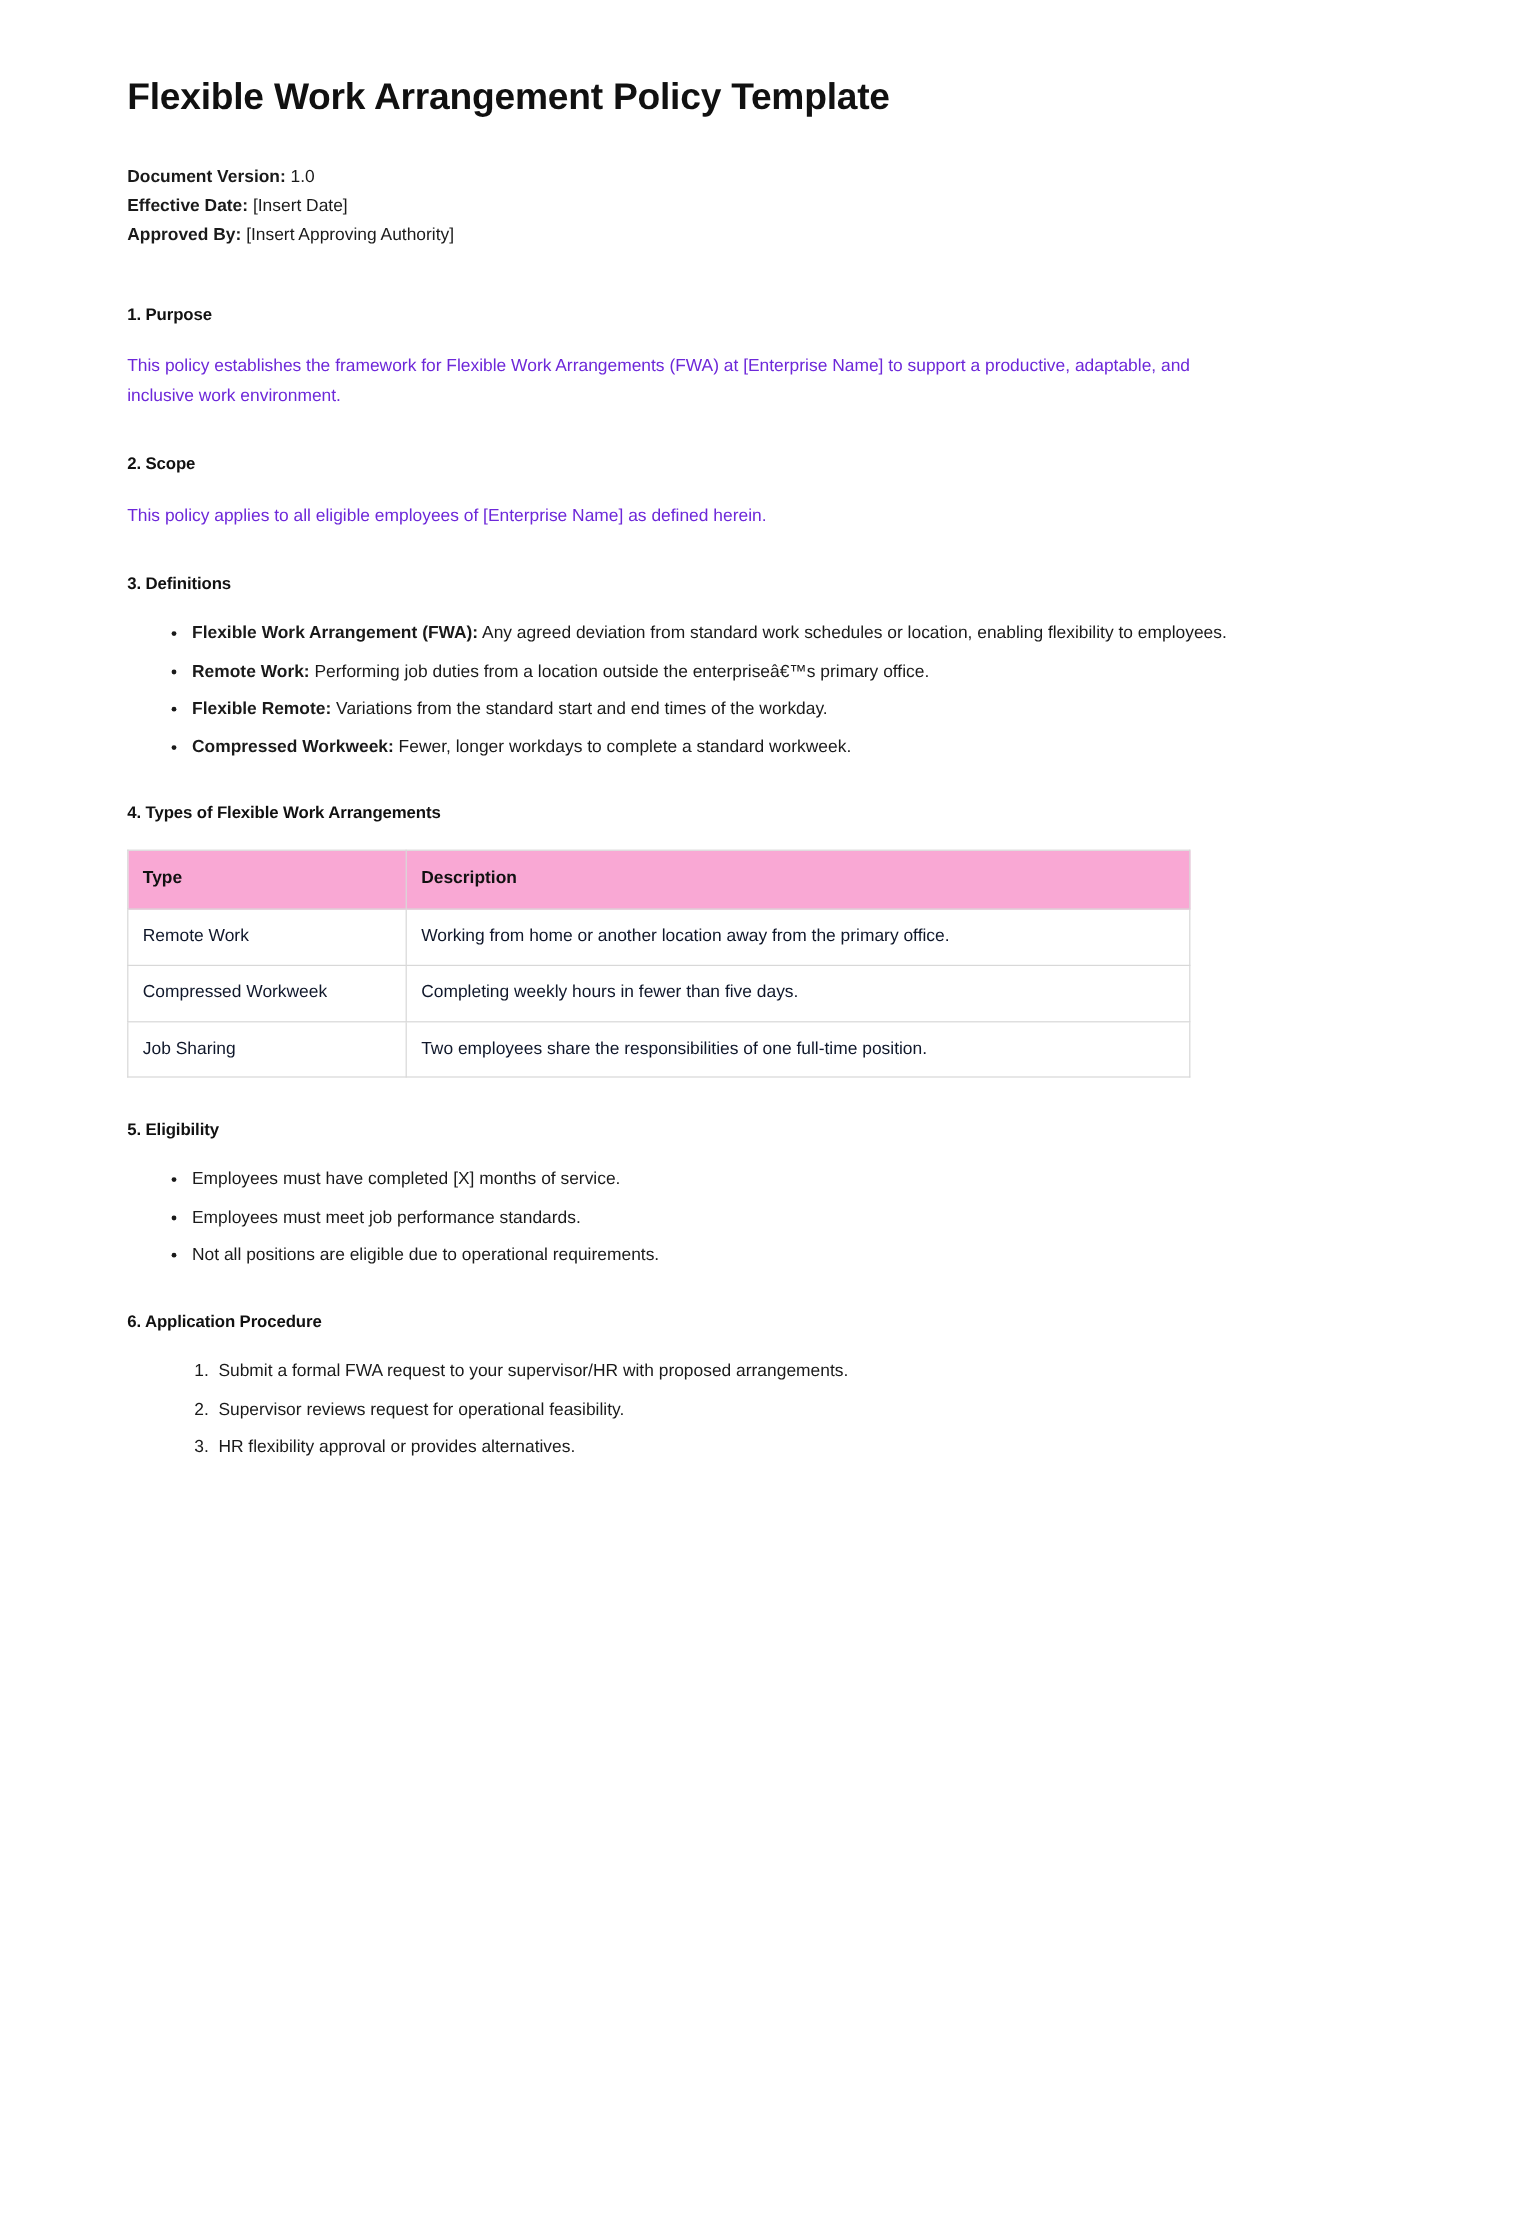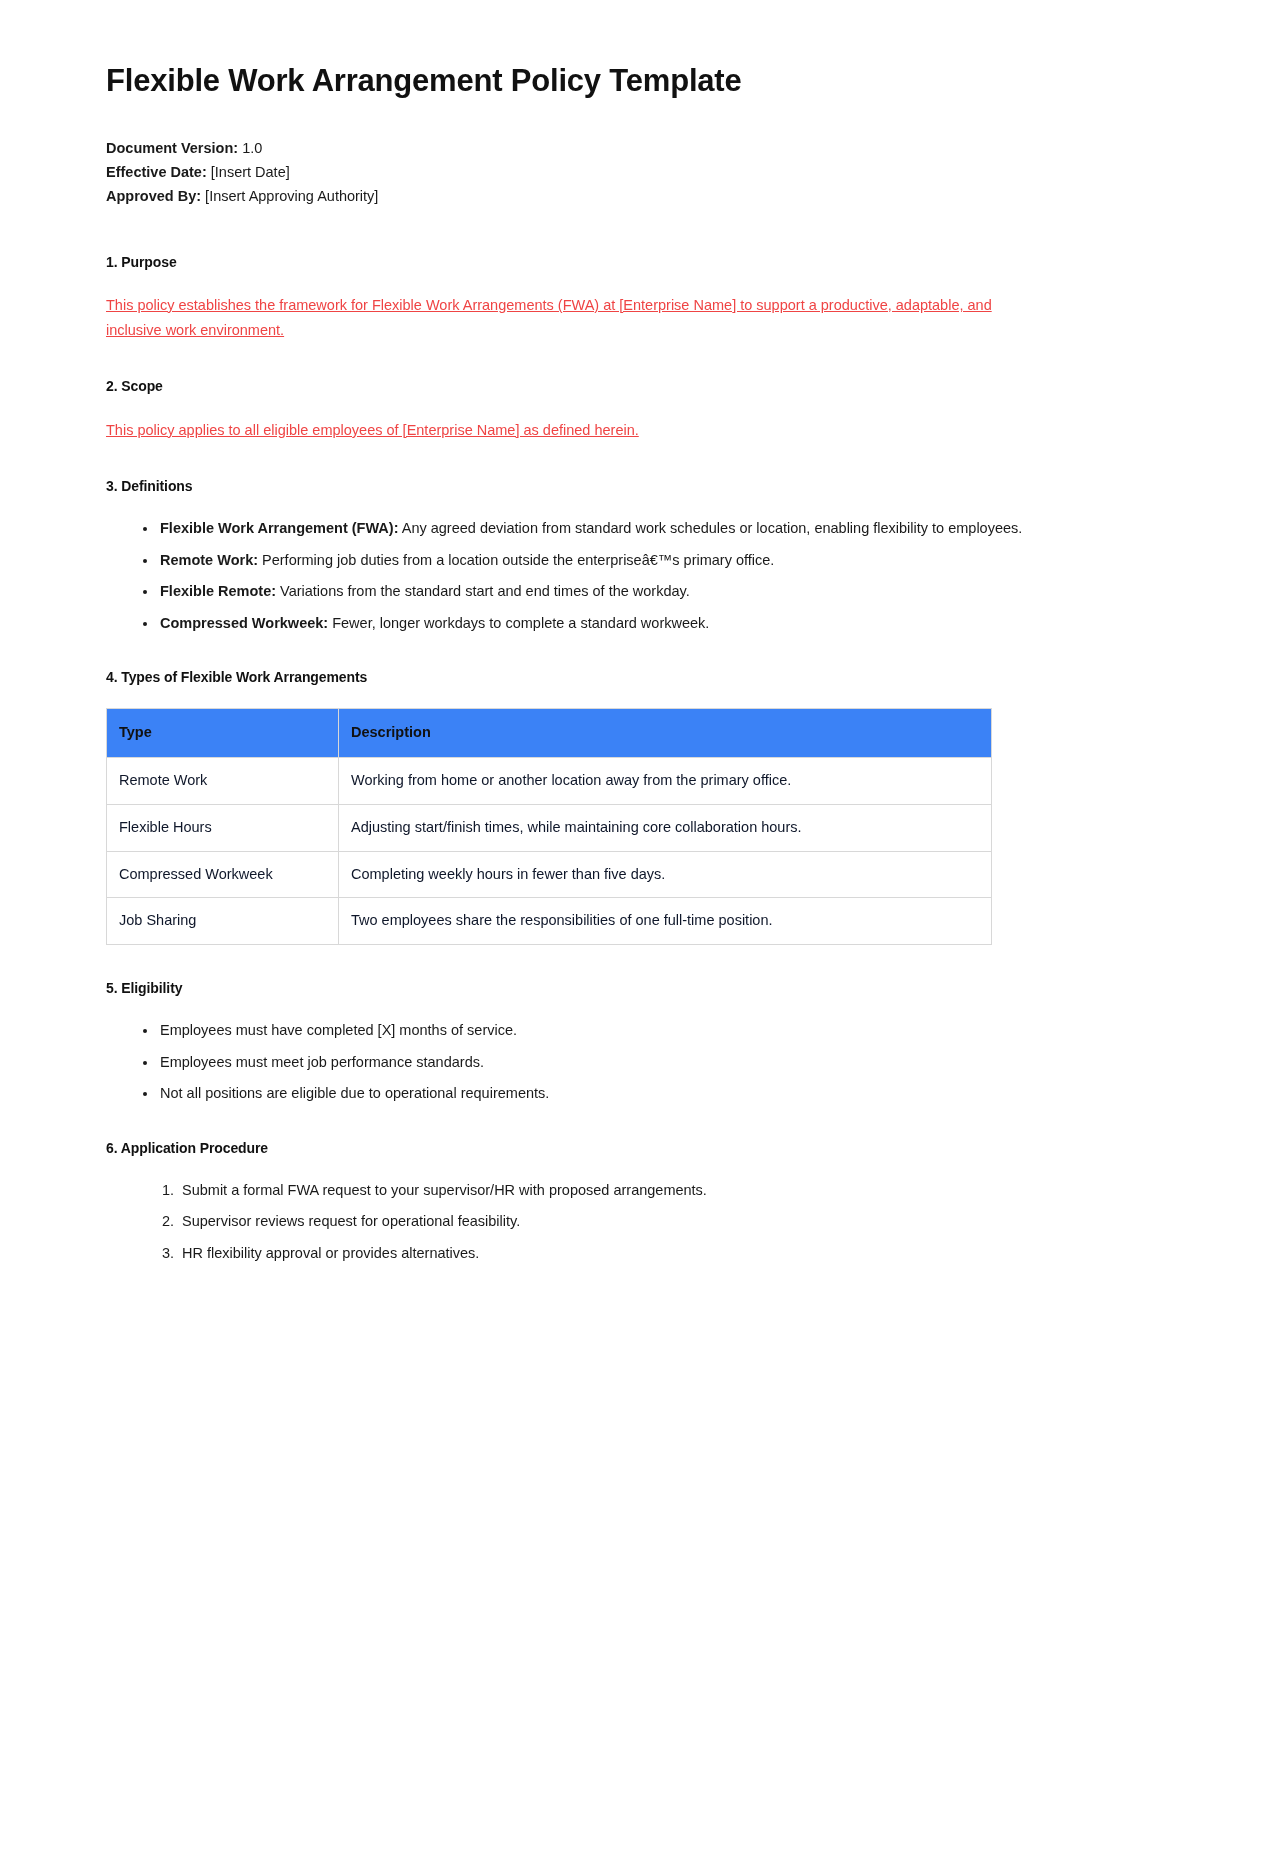--- a/index.html
+++ b/index.html
@@ -60,23 +60,22 @@
     letter-spacing: -0.1px;
   }
   .section {
     margin-bottom: 34px;
   }
 
   p.body-text {
     font-size: 14.5px;
     line-height: 1.75;
     margin: 0;
-    color: #ef4444;
+    color: #6d28d9;
     max-width: 890px;
-    text-decoration: underline;
   }
 
   ul.bullet-list {
     margin: 0;
     padding-left: 52px;
     list-style-type: disc;
   }
   ul.bullet-list li {
     font-size: 14.5px;
     line-height: 1.55;
@@ -114,21 +113,21 @@
   table.types-table td {
     border: 1px solid #d8d8d8;
     text-align: left;
     vertical-align: middle;
     padding: 11px 12px;
     line-height: 1.5;
   }
   table.types-table th {
     font-weight: 700;
     color: #111111;
-    background: #3b82f6;
+    background: #f9a8d4;
     padding-top: 13px;
     padding-bottom: 13px;
   }
   table.types-table td {
     font-weight: 400;
     color: #0f172a;
     padding-top: 12px;
     padding-bottom: 12px;
   }
   table.types-table col.col-type { width: 232px; }
@@ -185,24 +184,20 @@
             <th>Type</th>
             <th>Description</th>
           </tr>
         </thead>
         <tbody>
           <tr>
             <td>Remote Work</td>
             <td>Working from home or another location away from the primary office.</td>
           </tr>
           <tr>
-            <td>Flexible Hours</td>
-            <td>Adjusting start/finish times, while maintaining core collaboration hours.</td>
-          </tr>
-          <tr>
             <td>Compressed Workweek</td>
             <td>Completing weekly hours in fewer than five days.</td>
           </tr>
           <tr>
             <td>Job Sharing</td>
             <td>Two employees share the responsibilities of one full-time position.</td>
           </tr>
         </tbody>
       </table>
     </section>

